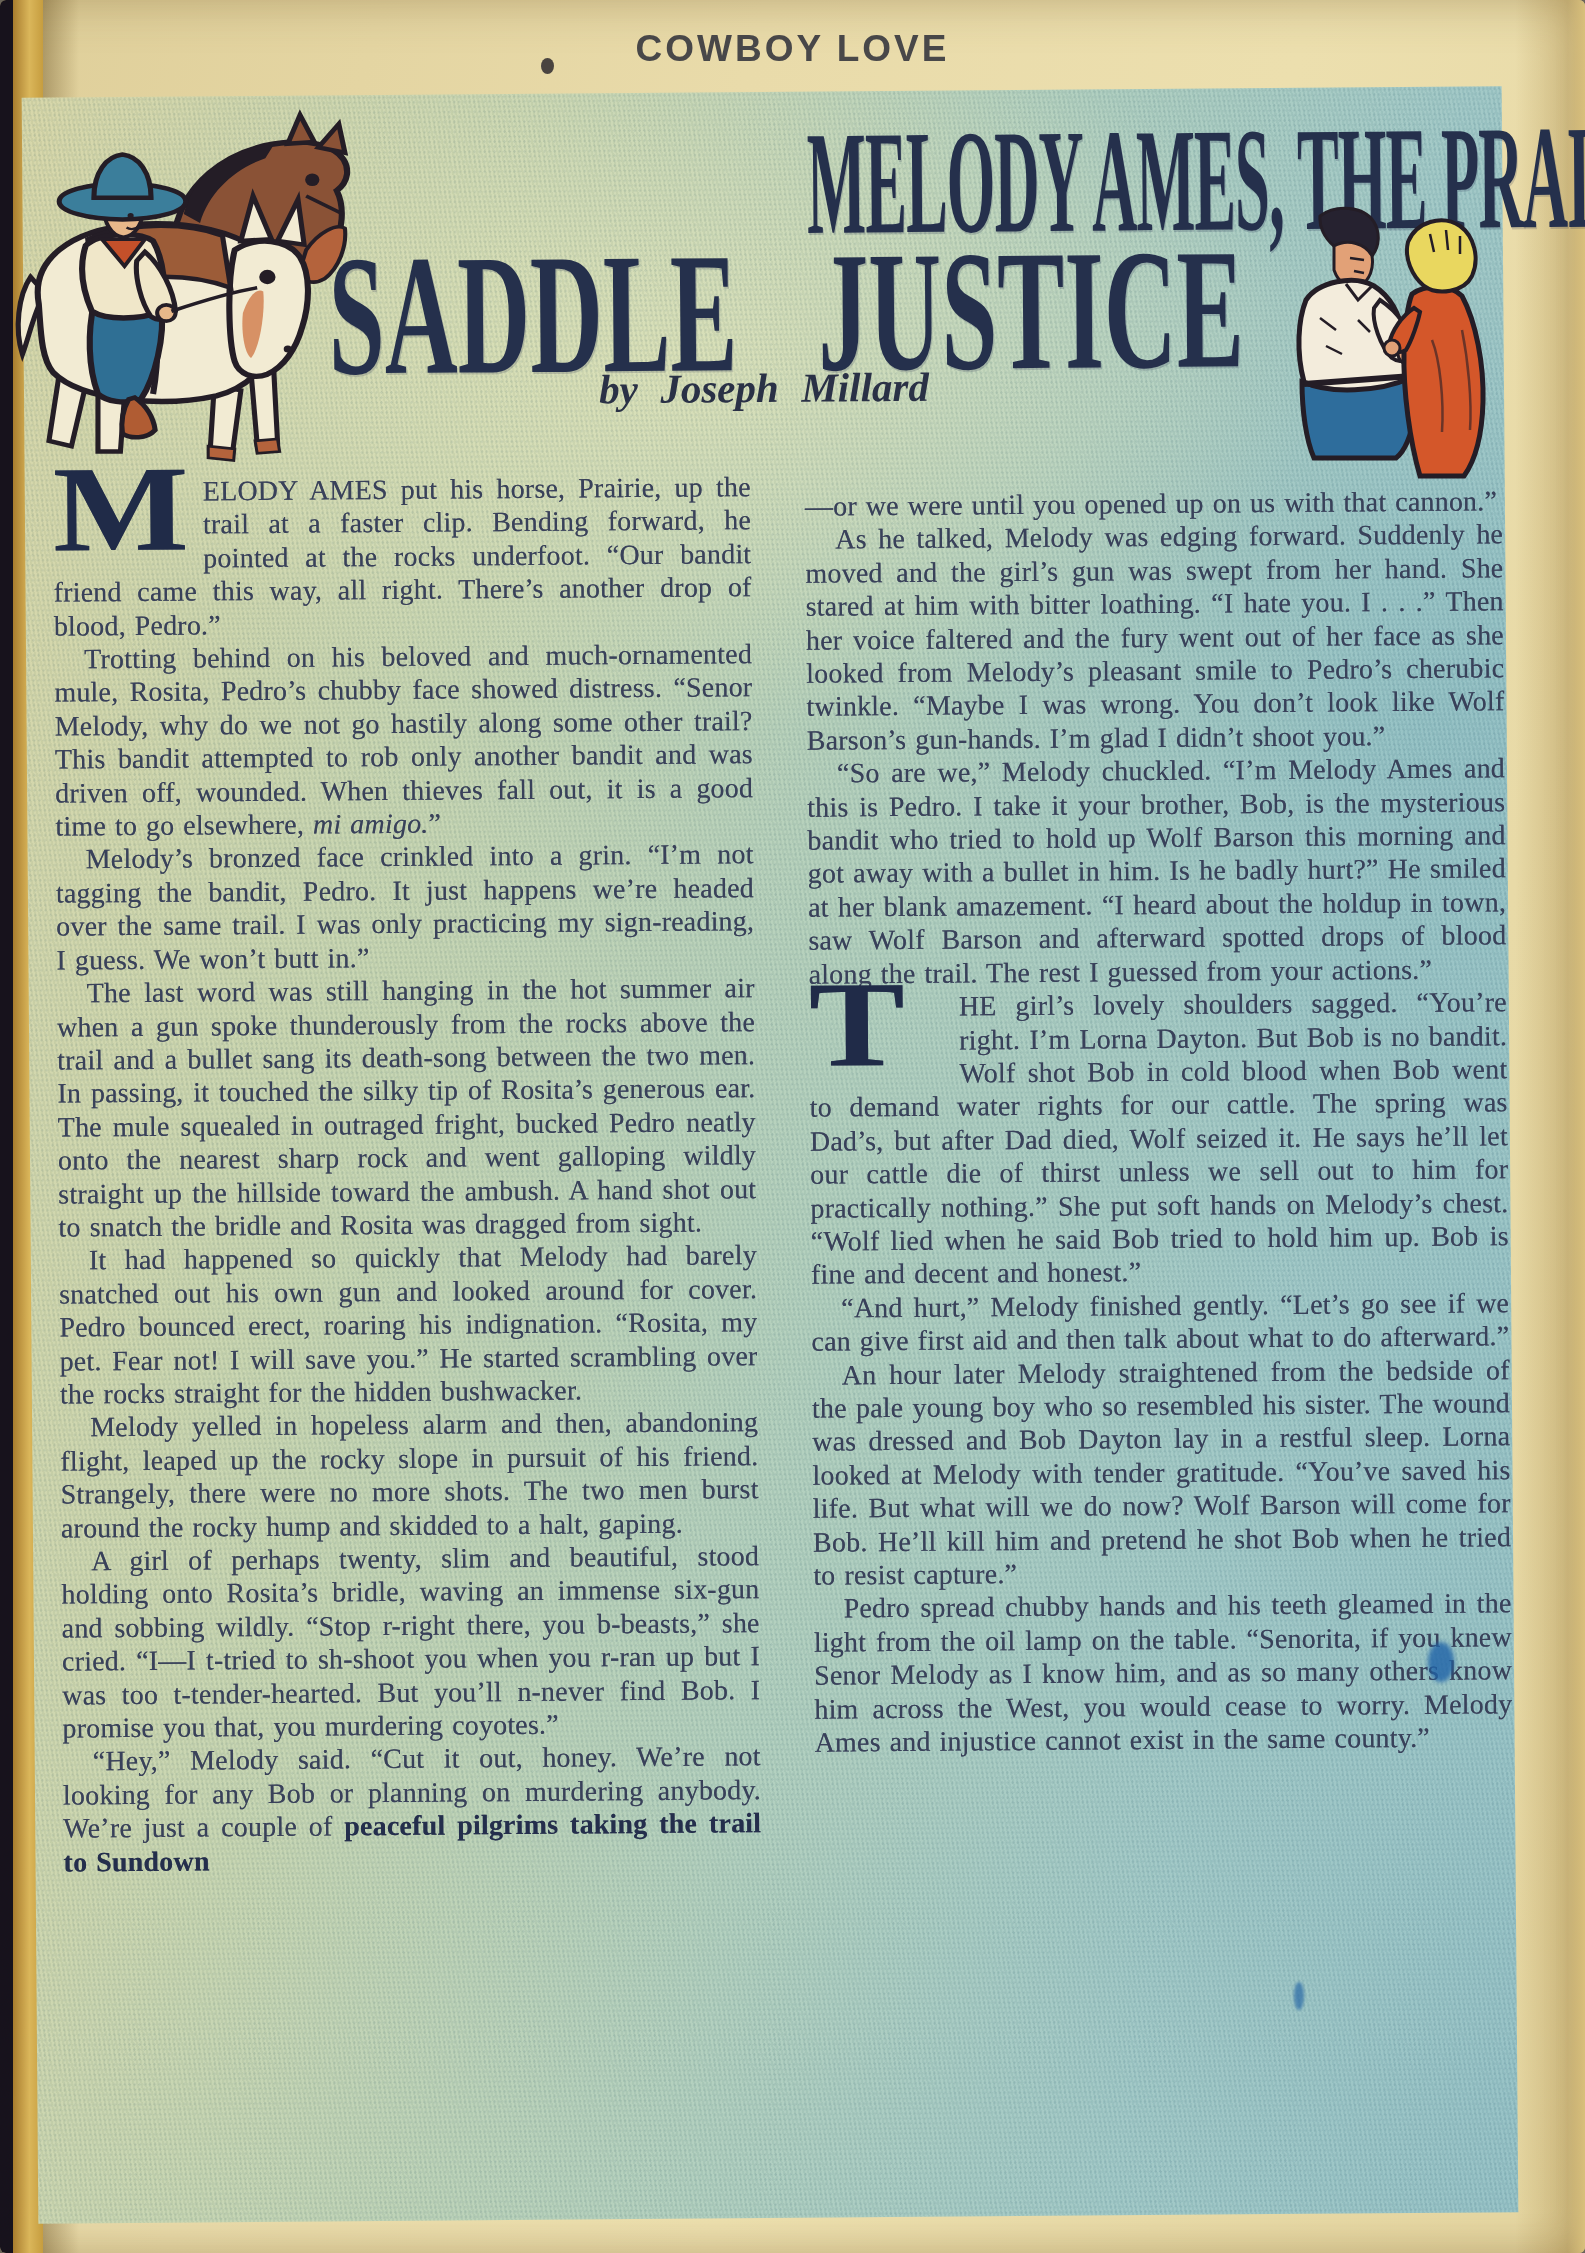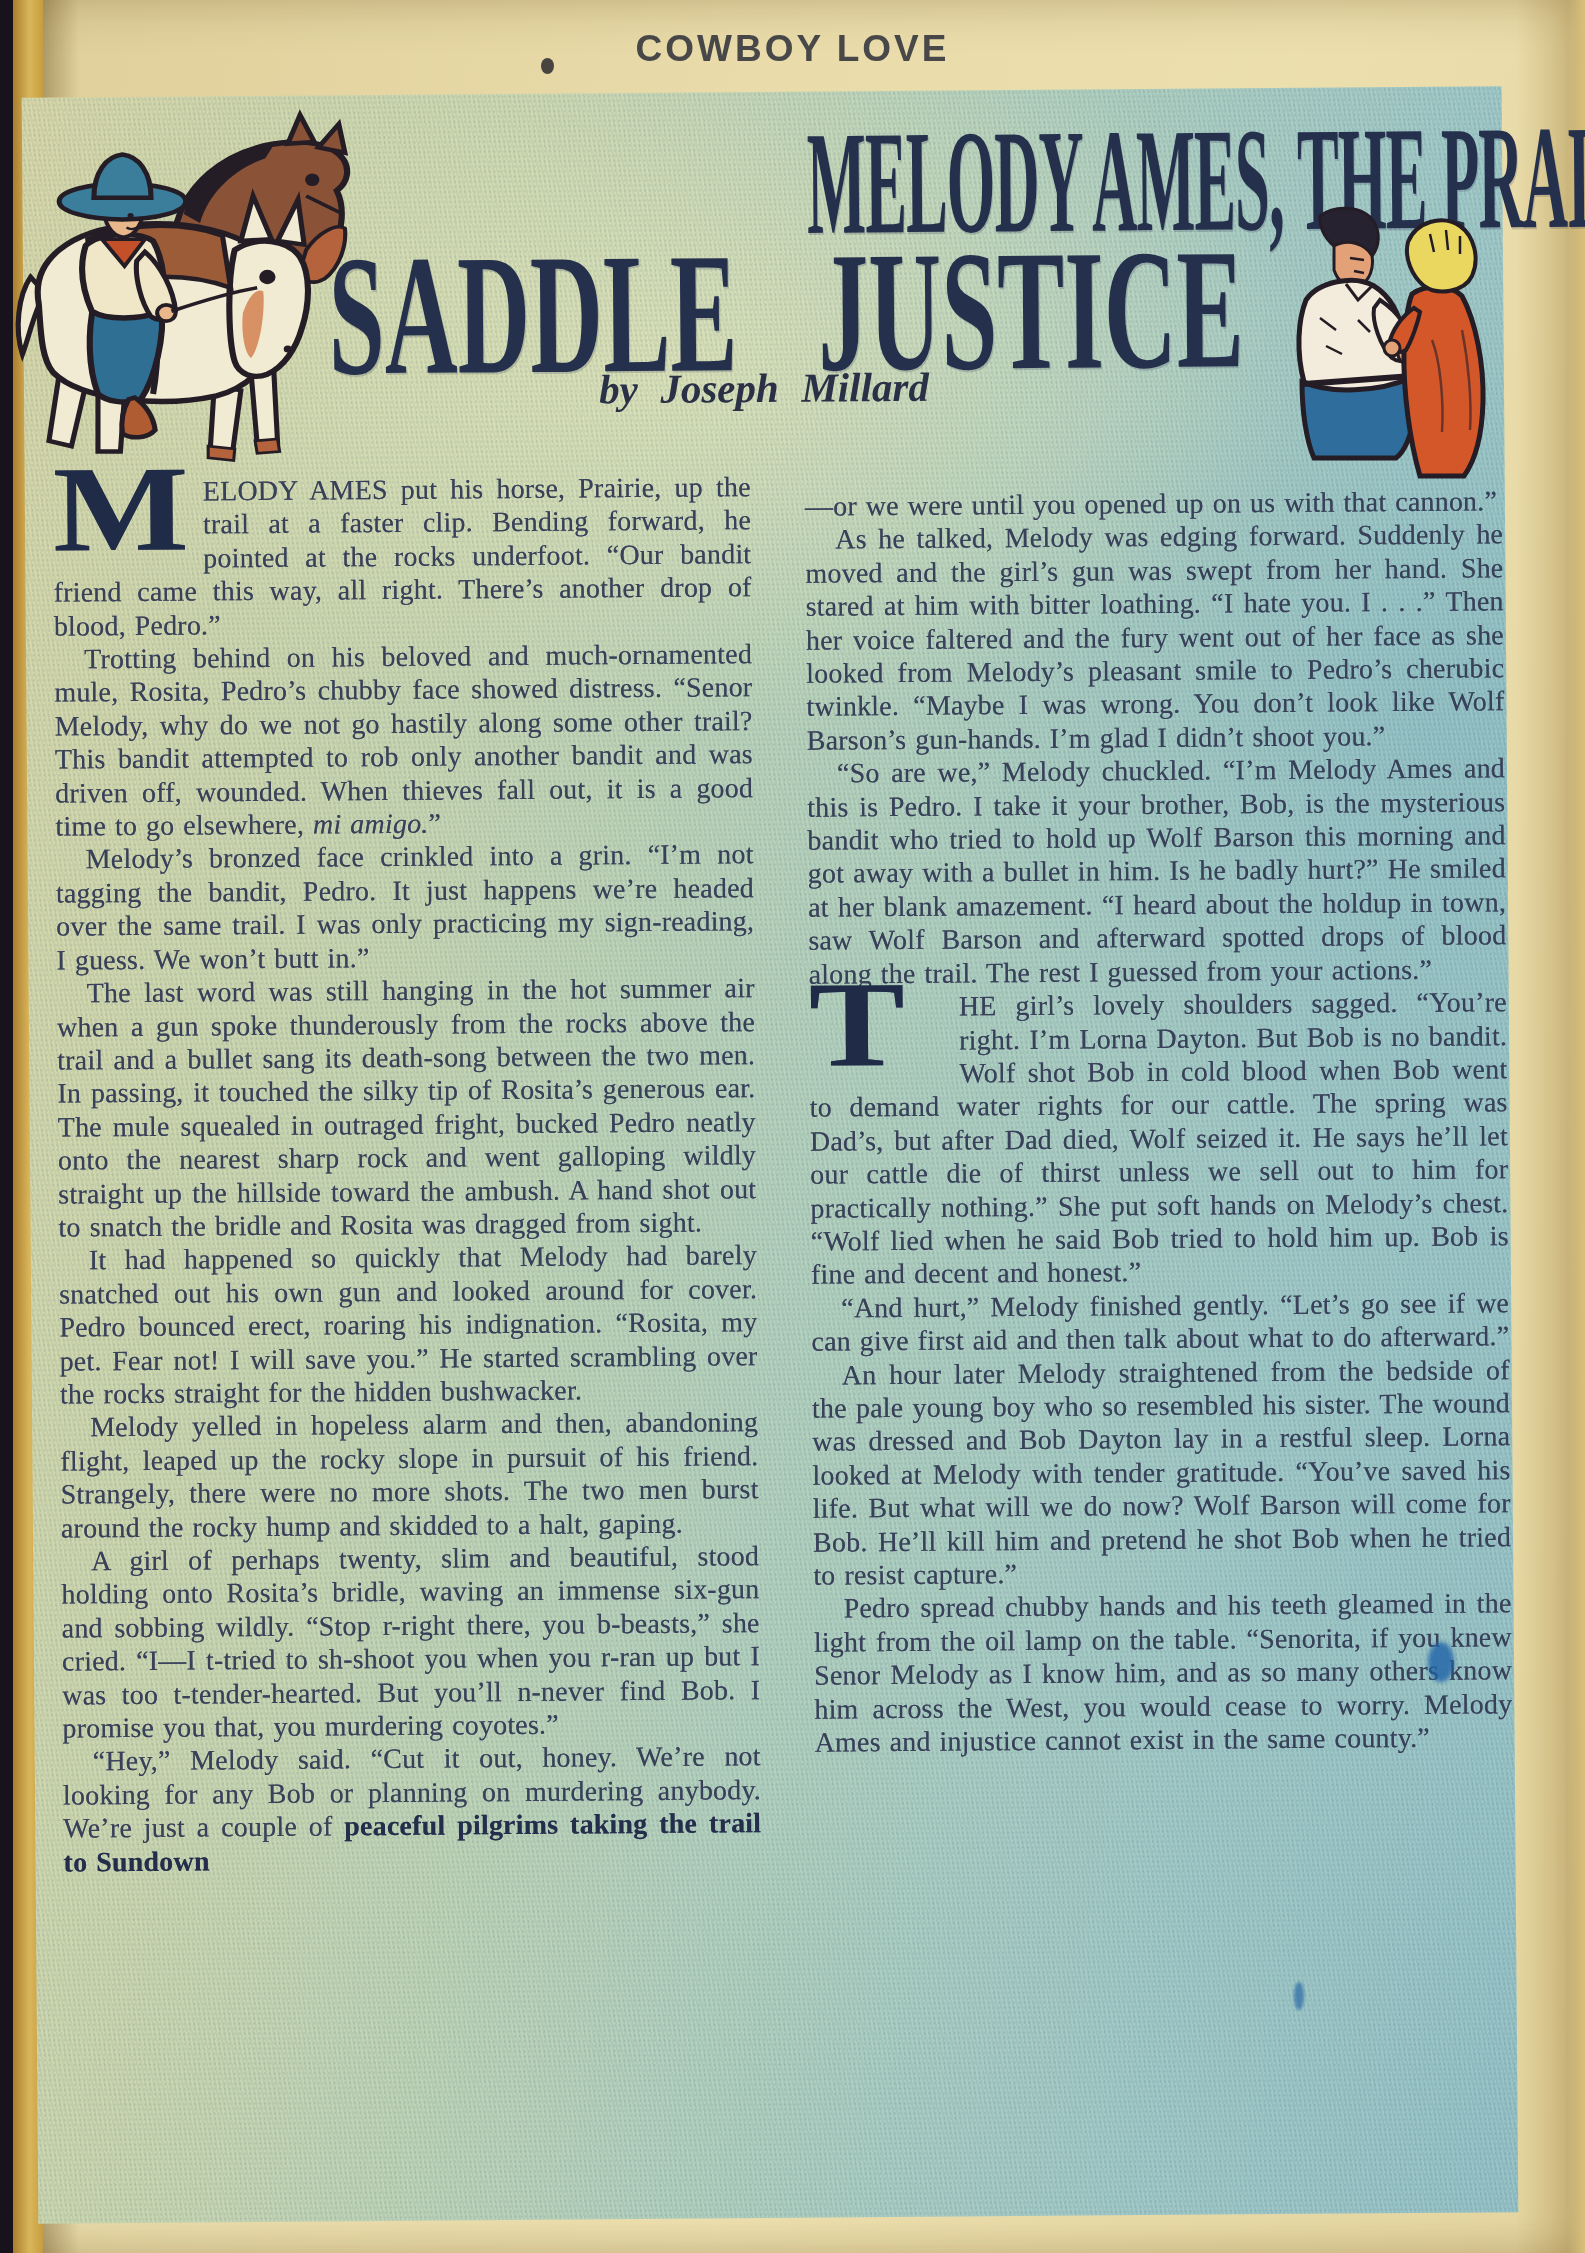--- a/index.html
+++ b/index.html
@@ -1,20 +1,21 @@
 <!DOCTYPE html>
 <html><head>
 <meta charset="utf-8">
 <style>
   html,body{margin:0;padding:0;background:#6b655a;}
   .page{
     position:relative;width:1585px;height:2253px;overflow:hidden;
     font-family:"Liberation Serif",serif;
     background:linear-gradient(105deg,#dfcf9a 0%,#e9dbaa 35%,#ecdfae 60%,#e4d5a0 100%);
     box-shadow:inset 0 12px 40px rgba(120,90,40,.22), inset 0 -10px 30px rgba(120,90,40,.18);
+    border-radius:6px;
   }
   
   .spine-dark{position:absolute;left:0;top:0;width:13px;height:100%;background:#17121c;}
   .spine-edge{position:absolute;left:13px;top:0;width:30px;height:100%;
     background:linear-gradient(90deg,#a87c2e,#dab65a 55%,#c69d3f);}
   .spine-crease{position:absolute;left:43px;top:0;width:36px;height:100%;
     background:linear-gradient(90deg,rgba(90,65,20,.38),rgba(90,65,20,0));}
   .right-edge{position:absolute;right:0;top:0;width:70px;height:100%;
     background:linear-gradient(90deg,rgba(150,115,45,0),rgba(150,115,45,.30) 75%,#d9c07c);}
   

